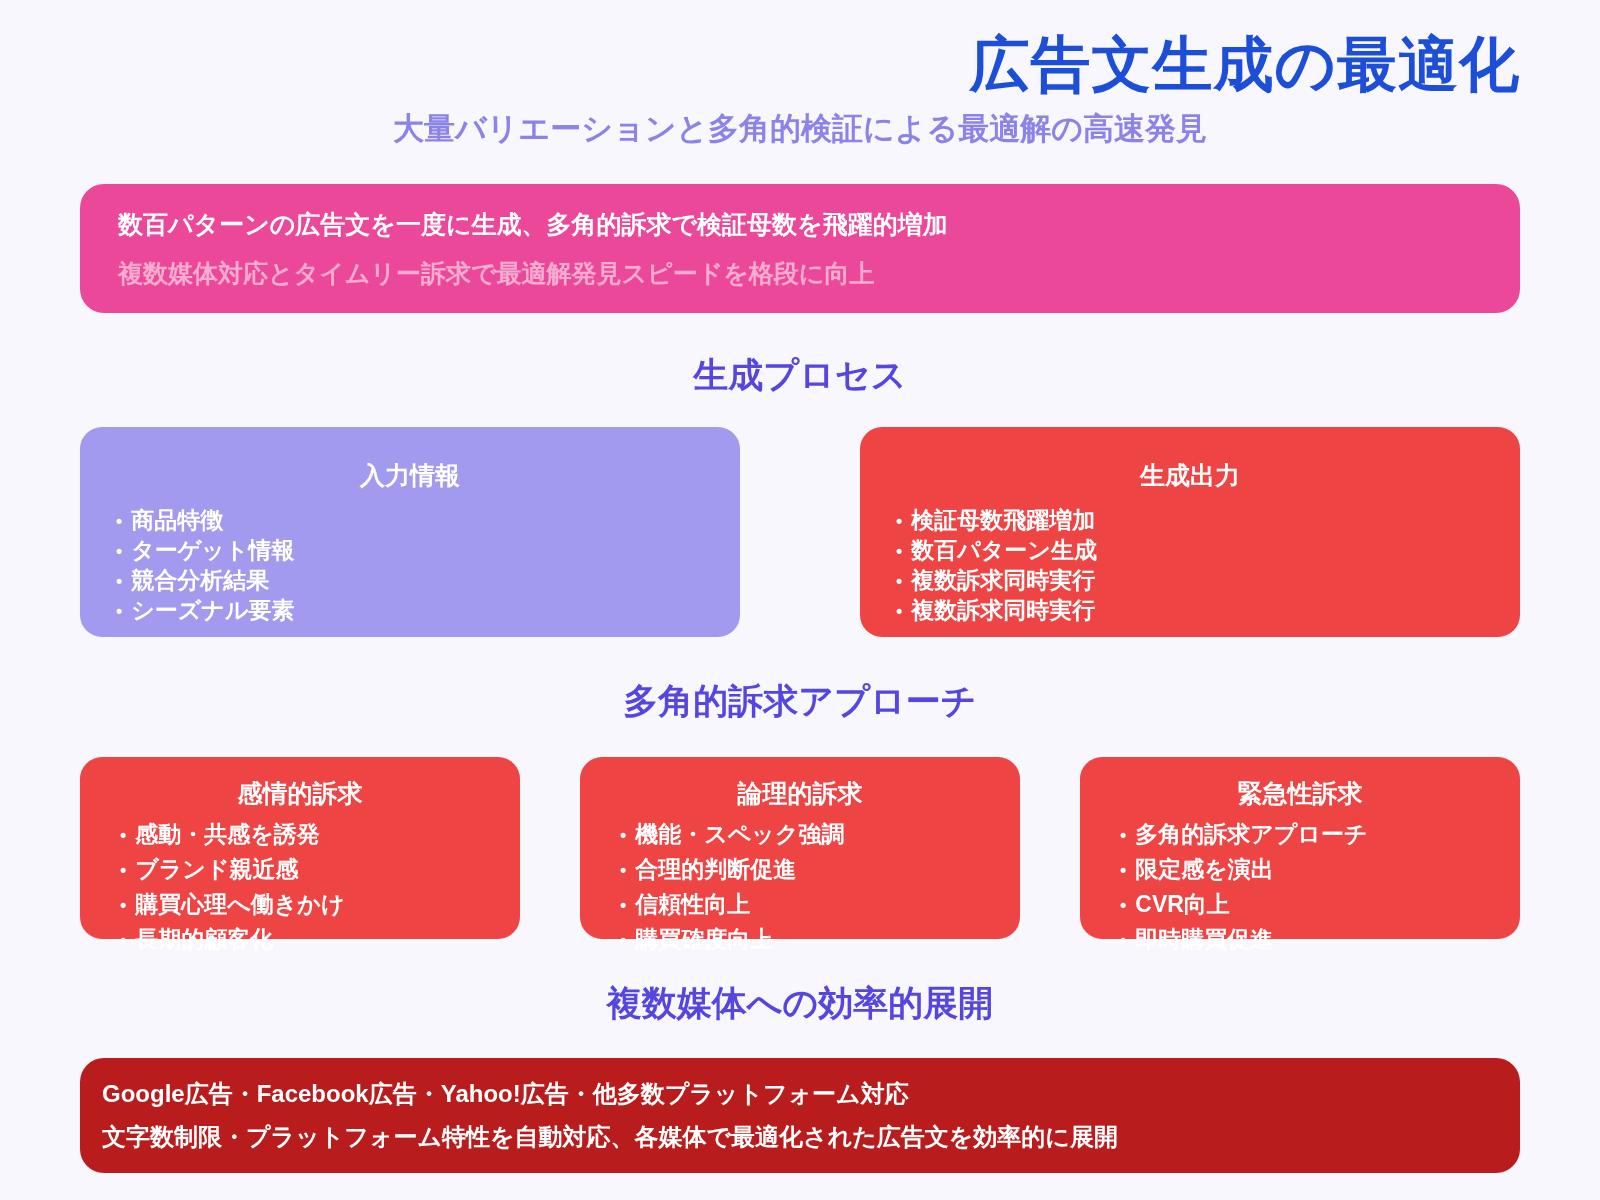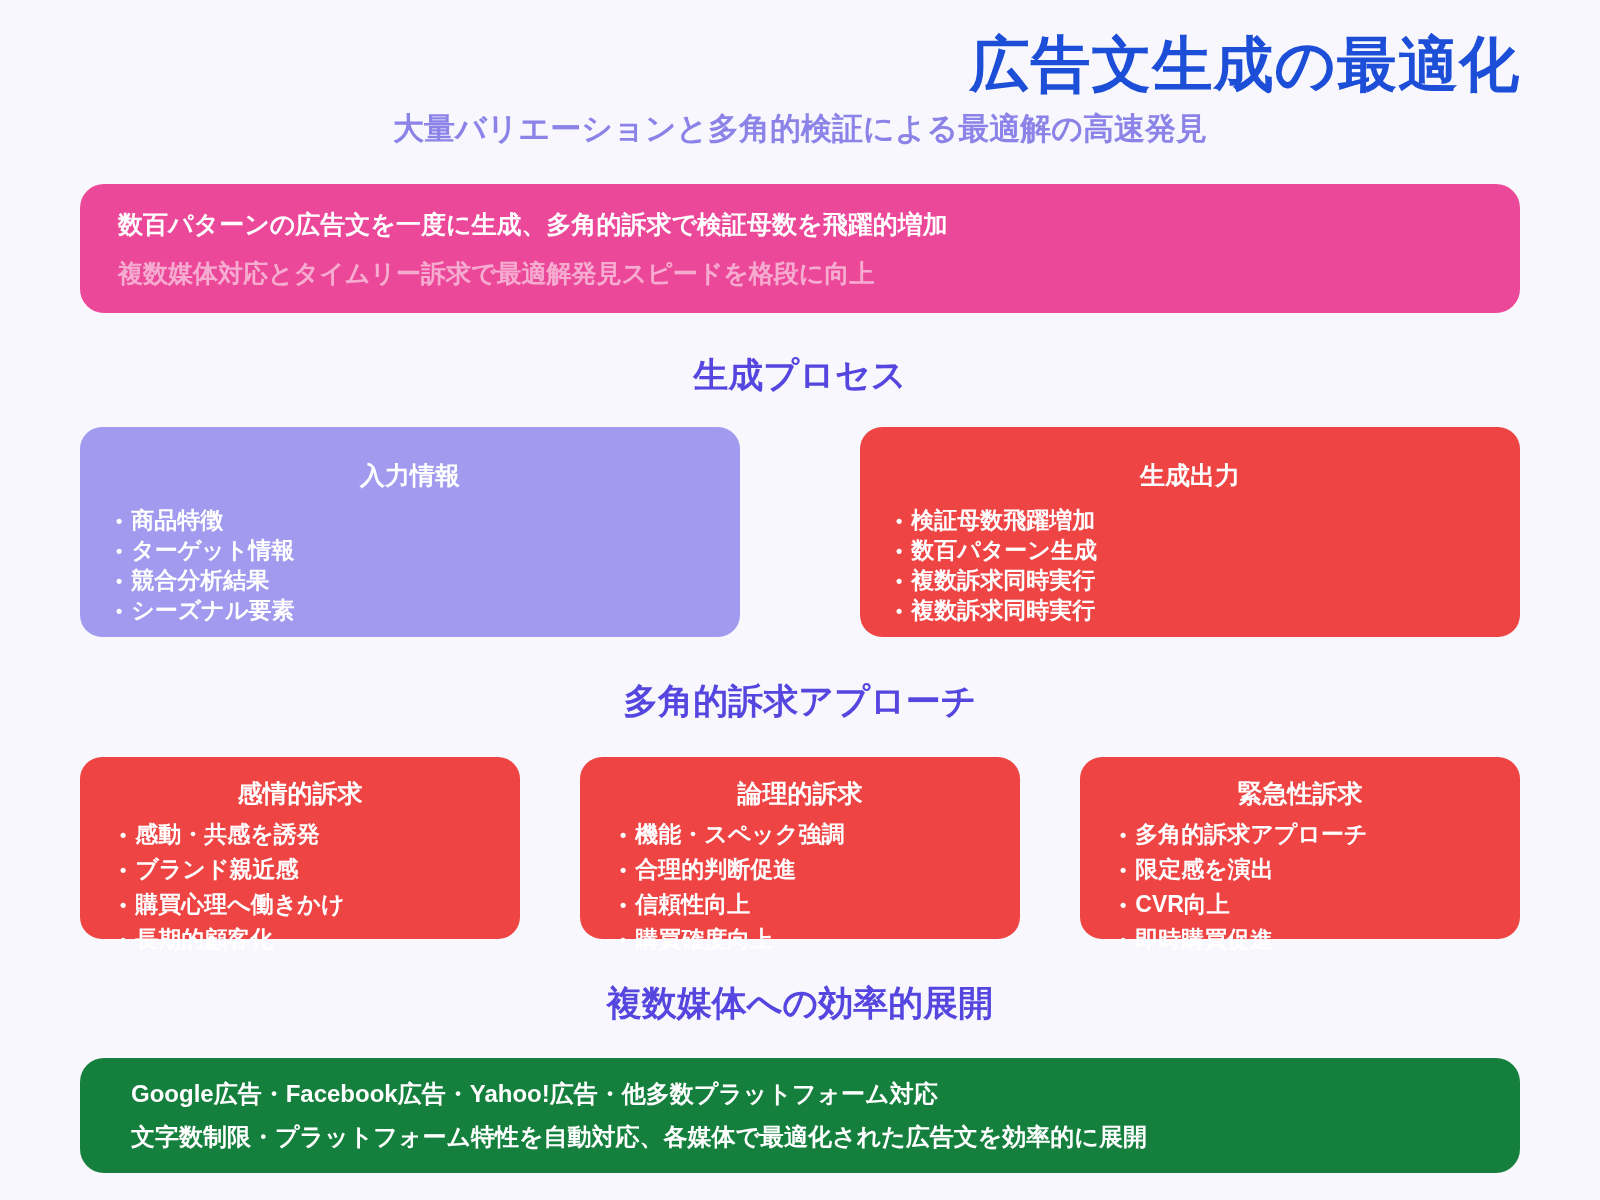--- a/index.html
+++ b/index.html
@@ -32,21 +32,21 @@
     font-weight: 700;
     color: #8c83e8;
     margin: 0 0 34px;
   }
   .banner {
     border-radius: 24px;
     padding: 24px 38px;
     box-sizing: border-box;
   }
   .banner-dark { background: #ec4899; }
-  .banner-light { background: #15803d; padding: 20px 51px; }
+  .banner-light { background: #b91c1c; padding: 20px 22px; }
   .banner-line-primary {
     font-size: 25px;
     line-height: 1.3;
     font-weight: 700;
     color: #ffffff;
     margin-bottom: 16px;
   }
   .banner-dark .banner-line-secondary {
     font-size: 25px;
     line-height: 1.3;

